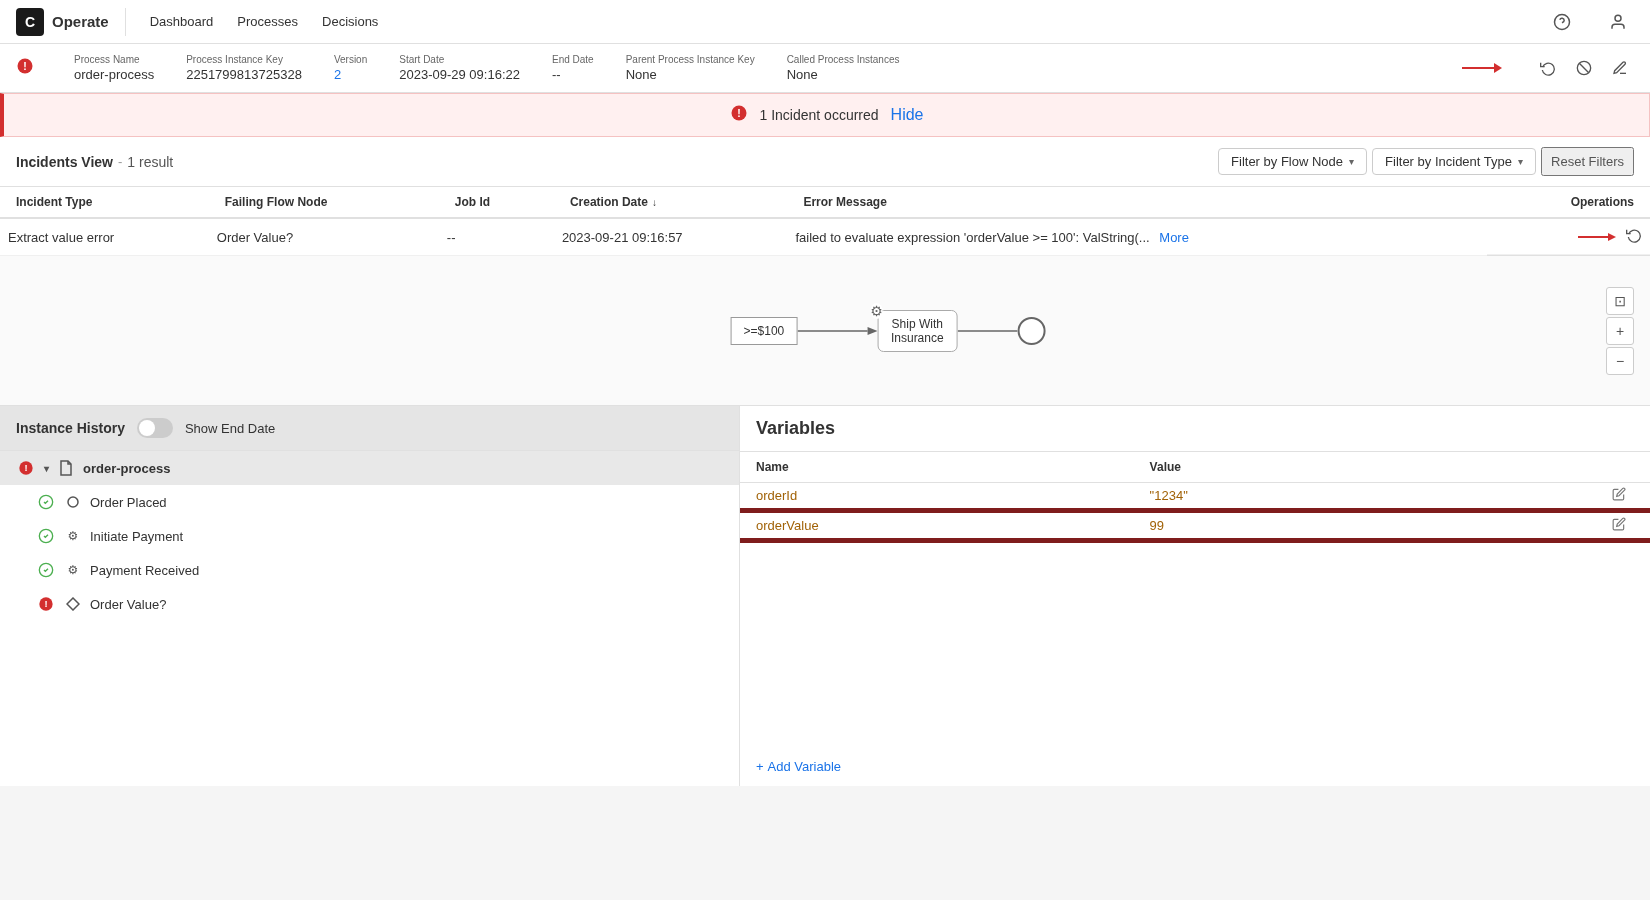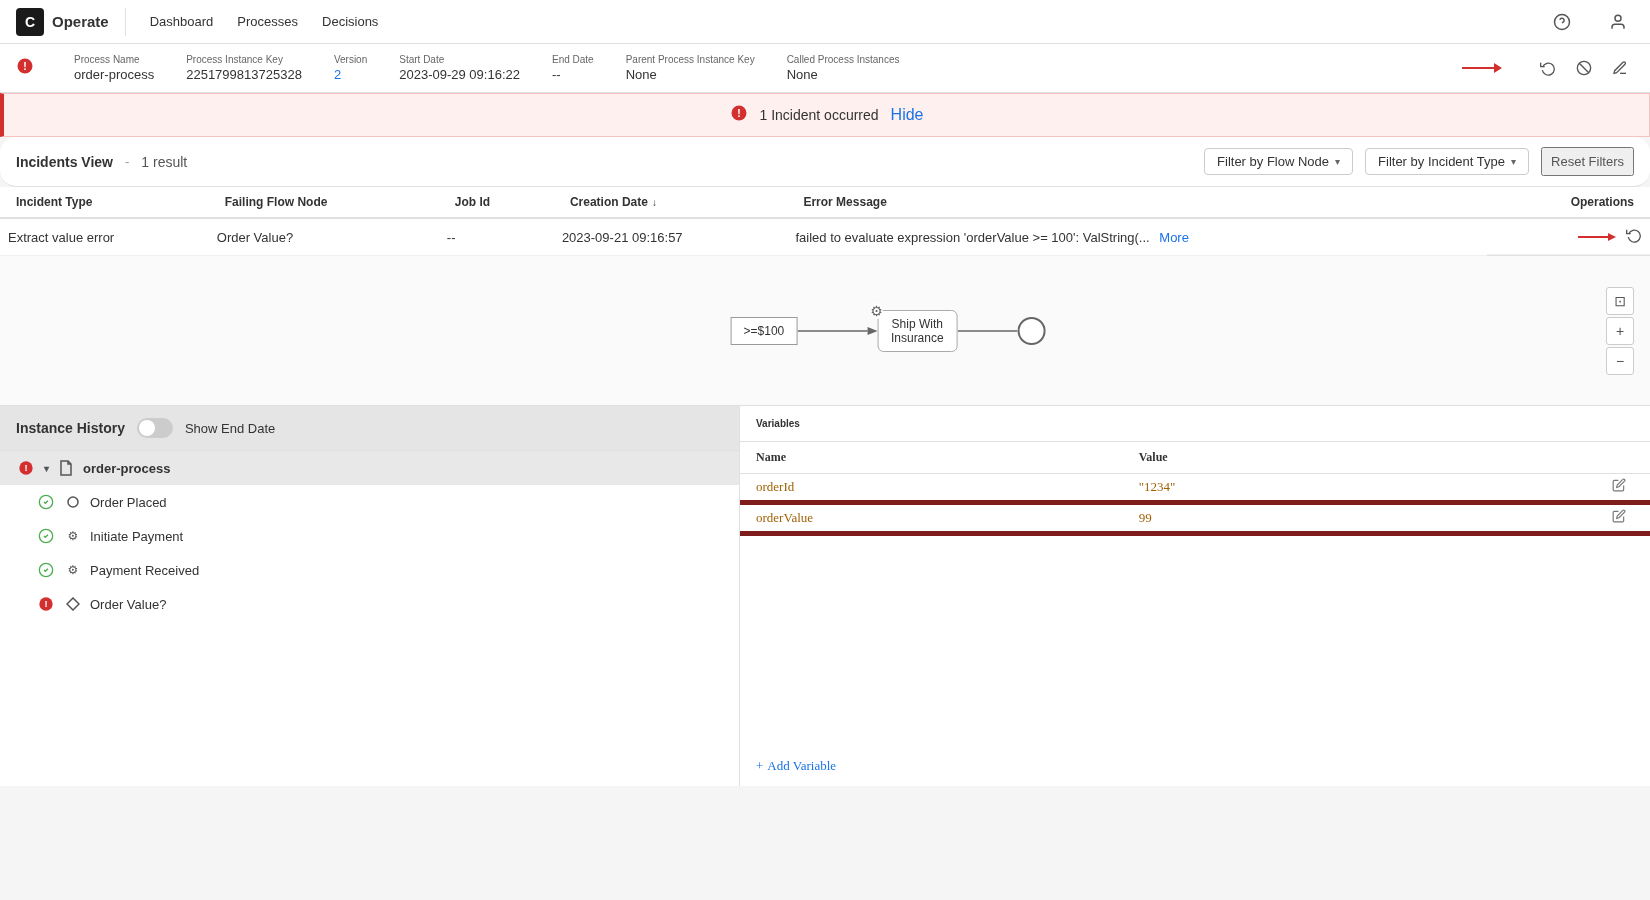--- a/index.html
+++ b/index.html
@@ -24,21 +24,21 @@
     .process-action-icons { display: flex; gap: 8px; align-items: center; }
     .action-icon-btn { width: 28px; height: 28px; display: flex; align-items: center; justify-content: center; cursor: pointer; color: #555; border-radius: 4px; }
 
     
     .incident-banner { background: #fff0f0; border: 1px solid #f5c2c2; border-left: 4px solid #d32f2f; display: flex; align-items: center; justify-content: center; gap: 12px; padding: 10px 16px; }
     .incident-banner-icon { color: #d32f2f; font-size: 16px; }
     .incident-banner-text { font-size: 14px; color: #333; }
     .incident-hide-link { color: #1a73e8; cursor: pointer; font-size: 16px; }
 
     
-    .incidents-view-header { display: flex; align-items: center; background: #fff; border-bottom: 1px solid #e0e0e0; padding: 10px 16px; gap: 12px; border-radius: 16px; }
+    .incidents-view-header { display: flex; align-items: center; background: #fff; border-bottom: 1px solid #e0e0e0; padding: 10px 16px; gap: 5px; }
     .incidents-title { font-size: 14px; font-weight: 600; color: #333; }
     .incidents-count { font-size: 14px; color: #555; }
     .filter-spacer { flex: 1; }
     .filter-btn { display: flex; align-items: center; gap: 6px; border: 1px solid #ccc; border-radius: 4px; padding: 5px 12px; background: #fff; cursor: pointer; font-size: 13px; color: #333; }
     .chevron-down { font-size: 10px; color: #666; }
     .reset-filters-btn { font-size: 13px; color: #555; cursor: pointer; padding: 5px 8px; }
 
     
     .incidents-table { background: #fff; width: 100%; border-collapse: collapse; border-bottom: 1px solid #e0e0e0; }
     .incidents-table th { text-align: left; padding: 8px 16px; font-size: 12px; font-weight: 600; color: #333; border-bottom: 2px solid #e0e0e0; background: #fff; white-space: nowrap; }
@@ -74,27 +74,27 @@
     .history-node-icon { width: 18px; height: 18px; display: flex; align-items: center; justify-content: center; flex-shrink: 0; font-size: 12px; color: #555; }
     .history-label { font-size: 13px; color: #333; }
     .history-chevron { font-size: 10px; color: #555; }
     .history-indent { margin-left: 20px; }
 
     .icon-error { color: #d32f2f; }
     .icon-success { color: #4caf50; }
 
     
     .variables-panel { flex: 1; display: flex; flex-direction: column; }
-    .variables-header { padding: 12px 16px; border-bottom: 1px solid #e0e0e0; font-size: 10px; font-weight: 600; }
+    .variables-header { padding: 12px 16px; border-bottom: 1px solid #e0e0e0; font-size: 18px; font-weight: 600; }
     .variables-table { width: 100%; border-collapse: collapse; }
     .variables-table th { text-align: left; padding: 8px 16px; font-size: 12px; font-weight: 600; color: #333; border-bottom: 1px solid #e0e0e0; }
     .variables-table td { padding: 4px 16px; font-size: 13px; color: #a16207; border-bottom: 5px solid #7f1d1d; }
     .edit-icon { color: #777; cursor: pointer; font-size: 14px; }
     .add-variable-link { display: flex; align-items: center; gap: 4px; color: #1a73e8; cursor: pointer; font-size: 13px; padding: 12px 16px; margin-top: auto; }
-    .variables-content { flex: 1; display: flex; flex-direction: column; font-family: Liberation Serif, serif; }
+    .variables-content { flex: 1; display: flex; flex-direction: column; }
   </style>
 </head>
 <body>
 
 <nav class="top-nav">
   <div class="nav-logo">
     <div class="nav-logo-icon">
       <span>C</span>
     </div>
     <span style="font-size:15px;font-weight:700;">Operate</span>

